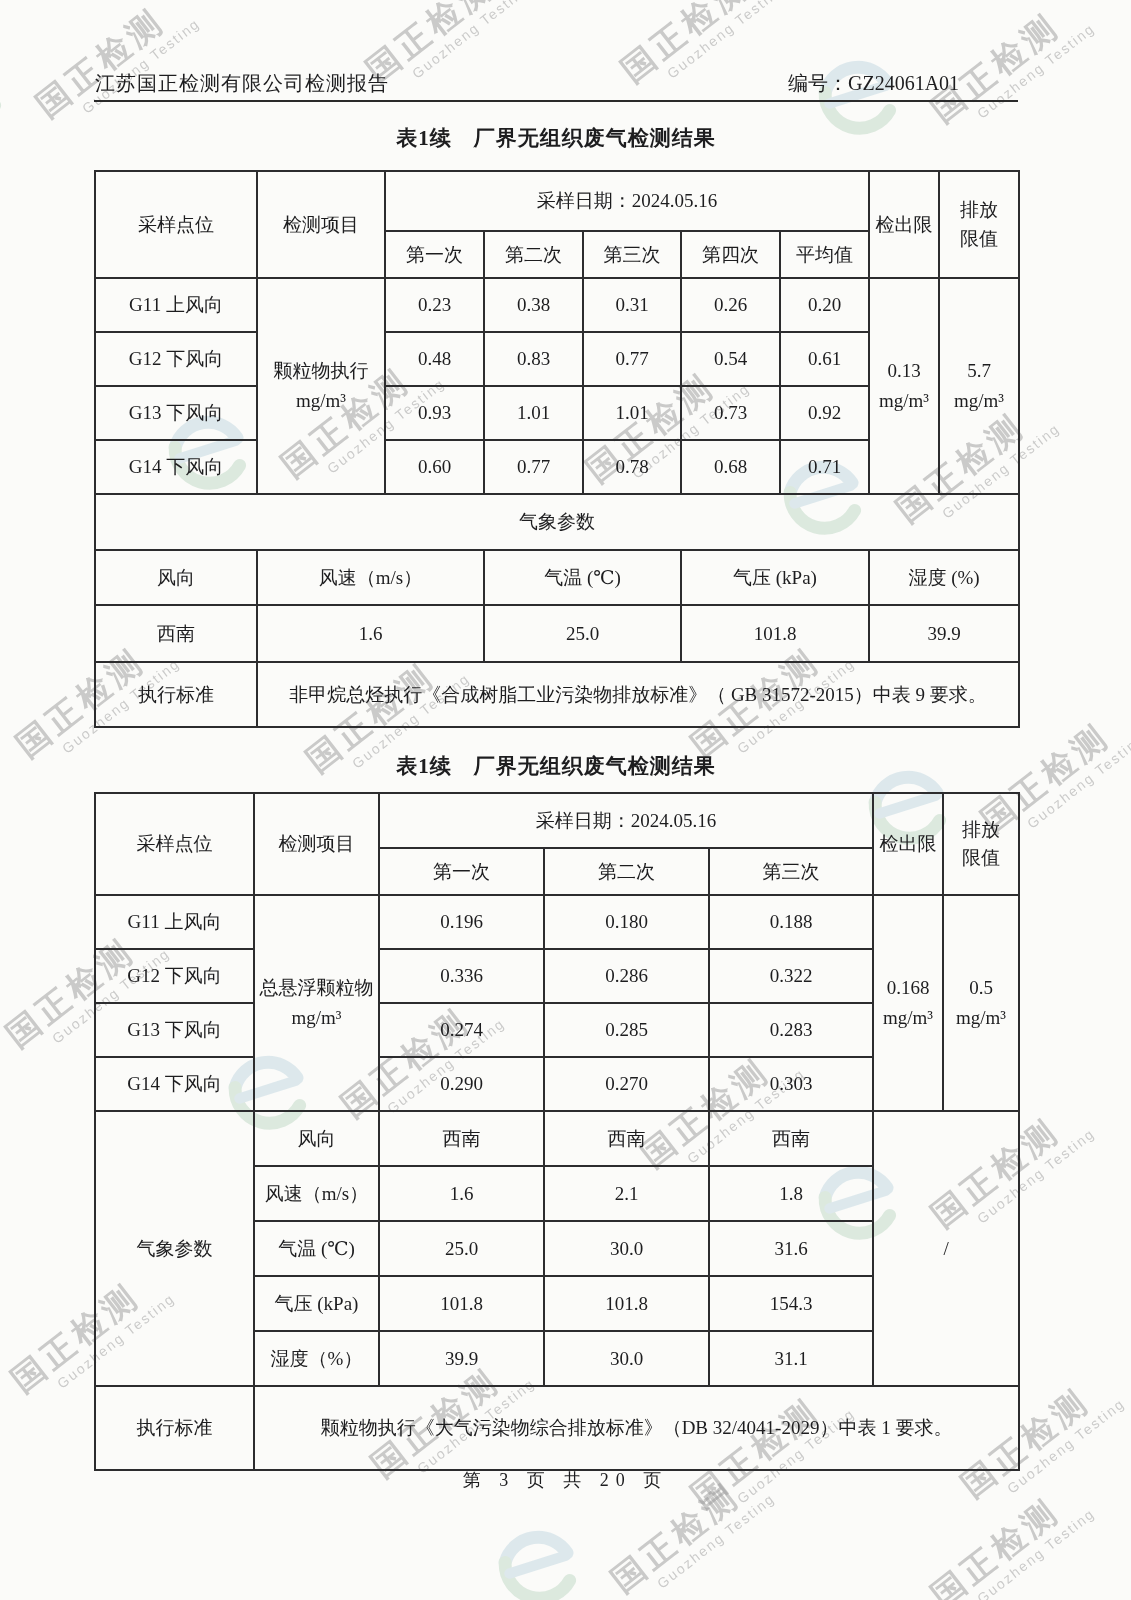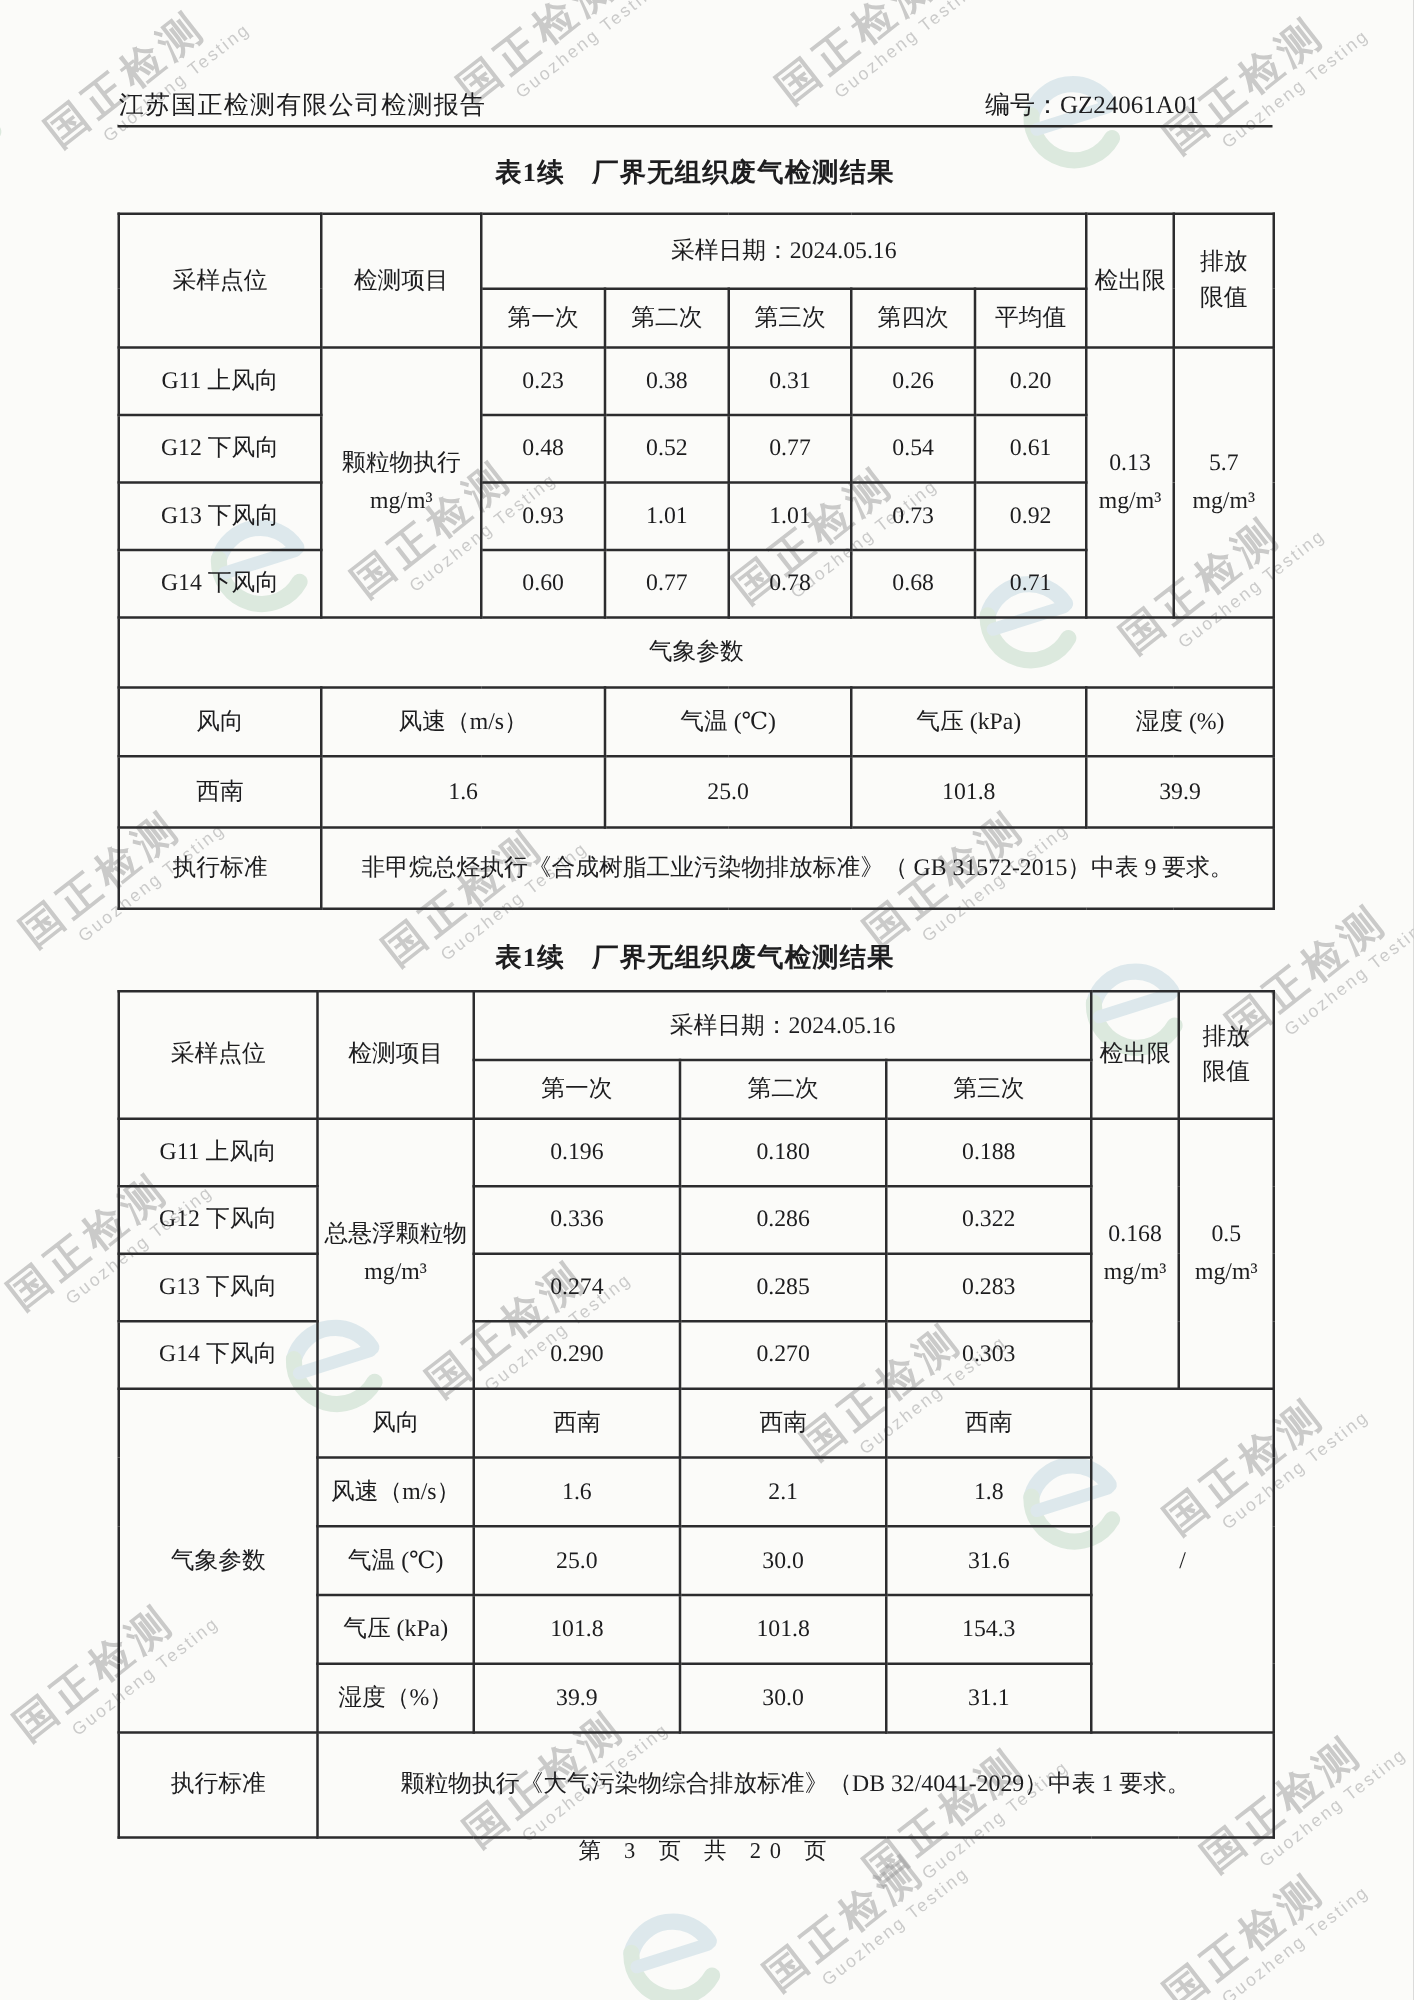--- a/index.html
+++ b/index.html
@@ -284,21 +284,21 @@
           <div>mg/m³</div>
         </td>
         <td rowspan="4" class="cell-stack">
           <div>5.7</div>
           <div>mg/m³</div>
         </td>
       </tr>
       <tr class="rdata">
         <td>G12 下风向</td>
         <td>0.48</td>
-        <td>0.52</td>
+        <td>0.83</td>
         <td>0.77</td>
         <td>0.54</td>
         <td>0.61</td>
       </tr>
       <tr class="rdata">
         <td>G13 下风向</td>
         <td>0.93</td>
         <td>1.01</td>
         <td>1.01</td>
         <td>0.73</td>

